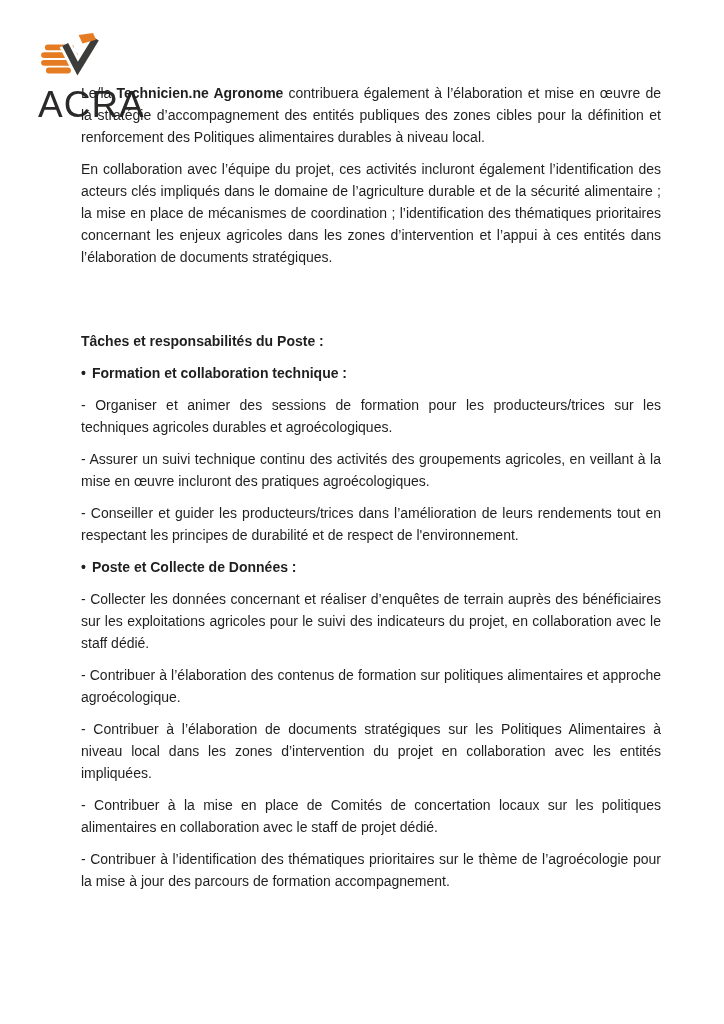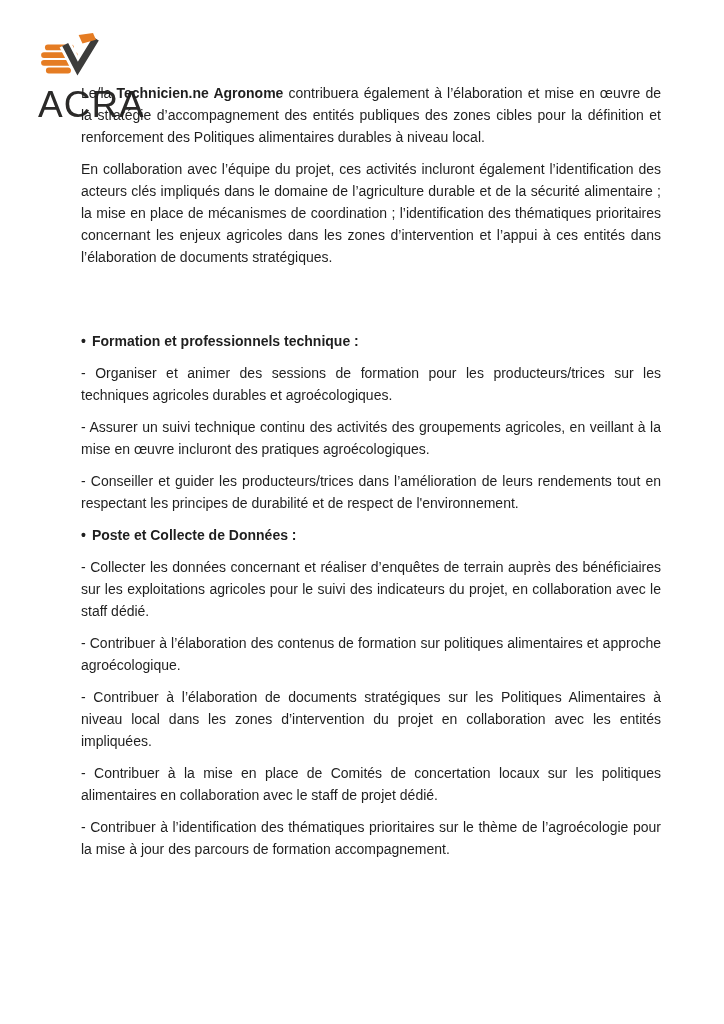--- a/index.html
+++ b/index.html
@@ -65,22 +65,23 @@
   </div>
 
   <div class="content">
 
     <p><span>Le/la </span><span class="b">Technicien.ne Agronome</span><span> contribuera également à l’élaboration et mise en œuvre de la stratégie d’accompagnement des entités publiques des zones cibles pour la définition et renforcement des Politiques alimentaires durables à niveau local.</span></p>
 
     <p>En collaboration avec l’équipe du projet, ces activités incluront également l’identification des acteurs clés impliqués dans le domaine de l’agriculture durable et de la sécurité alimentaire ; la mise en place de mécanismes de coordination ; l’identification des thématiques prioritaires concernant les enjeux agricoles dans les zones d’intervention et l’appui à ces entités dans l’élaboration de documents stratégiques.</p>
 
     <div class="gap"></div>
 
+    <p class="task-heading">Tâches et responsabilités du Poste :</p>
 
-    <p class="bullet-heading"><span class="bullet">•</span><span>Formation et professionnels technique :</span></p>
+    <p class="bullet-heading"><span class="bullet">•</span><span>Formation et collaboration technique :</span></p>
 
     <p>- Organiser et animer des sessions de formation pour les producteurs/trices sur les techniques agricoles durables et agroécologiques.</p>
     <p>- Assurer un suivi technique continu des activités des groupements agricoles, en veillant à la mise en œuvre incluront des pratiques agroécologiques.</p>
     <p>- Conseiller et guider les producteurs/trices dans l’amélioration de leurs rendements tout en respectant les principes de durabilité et de respect de l'environnement.</p>
 
     <p class="bullet-heading"><span class="bullet">•</span><span>Poste et Collecte de Données :</span></p>
 
     <p>- Collecter les données concernant et réaliser d’enquêtes de terrain auprès des bénéficiaires sur les exploitations agricoles pour le suivi des indicateurs du projet, en collaboration avec le staff dédié.</p>
 
 

